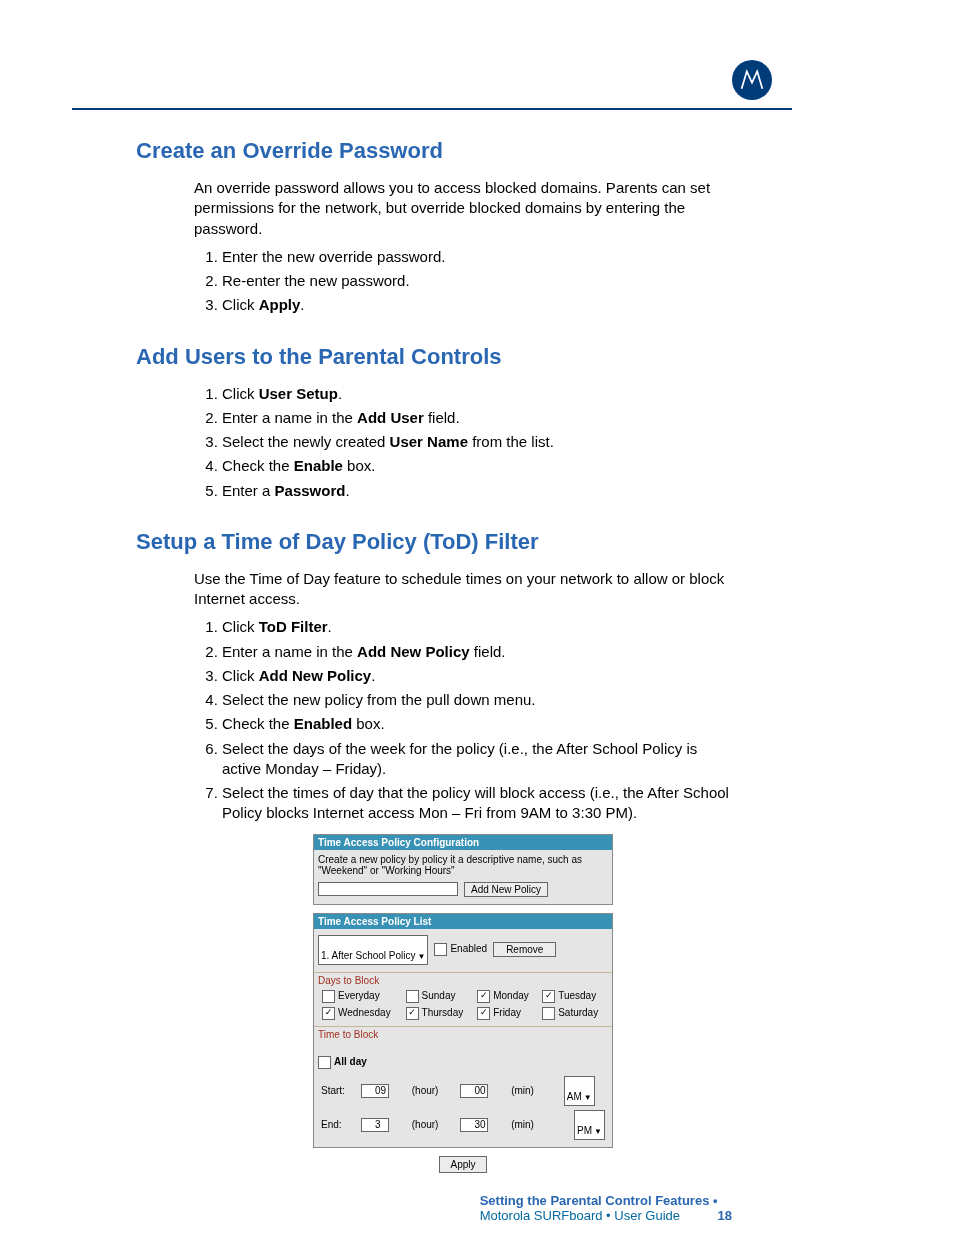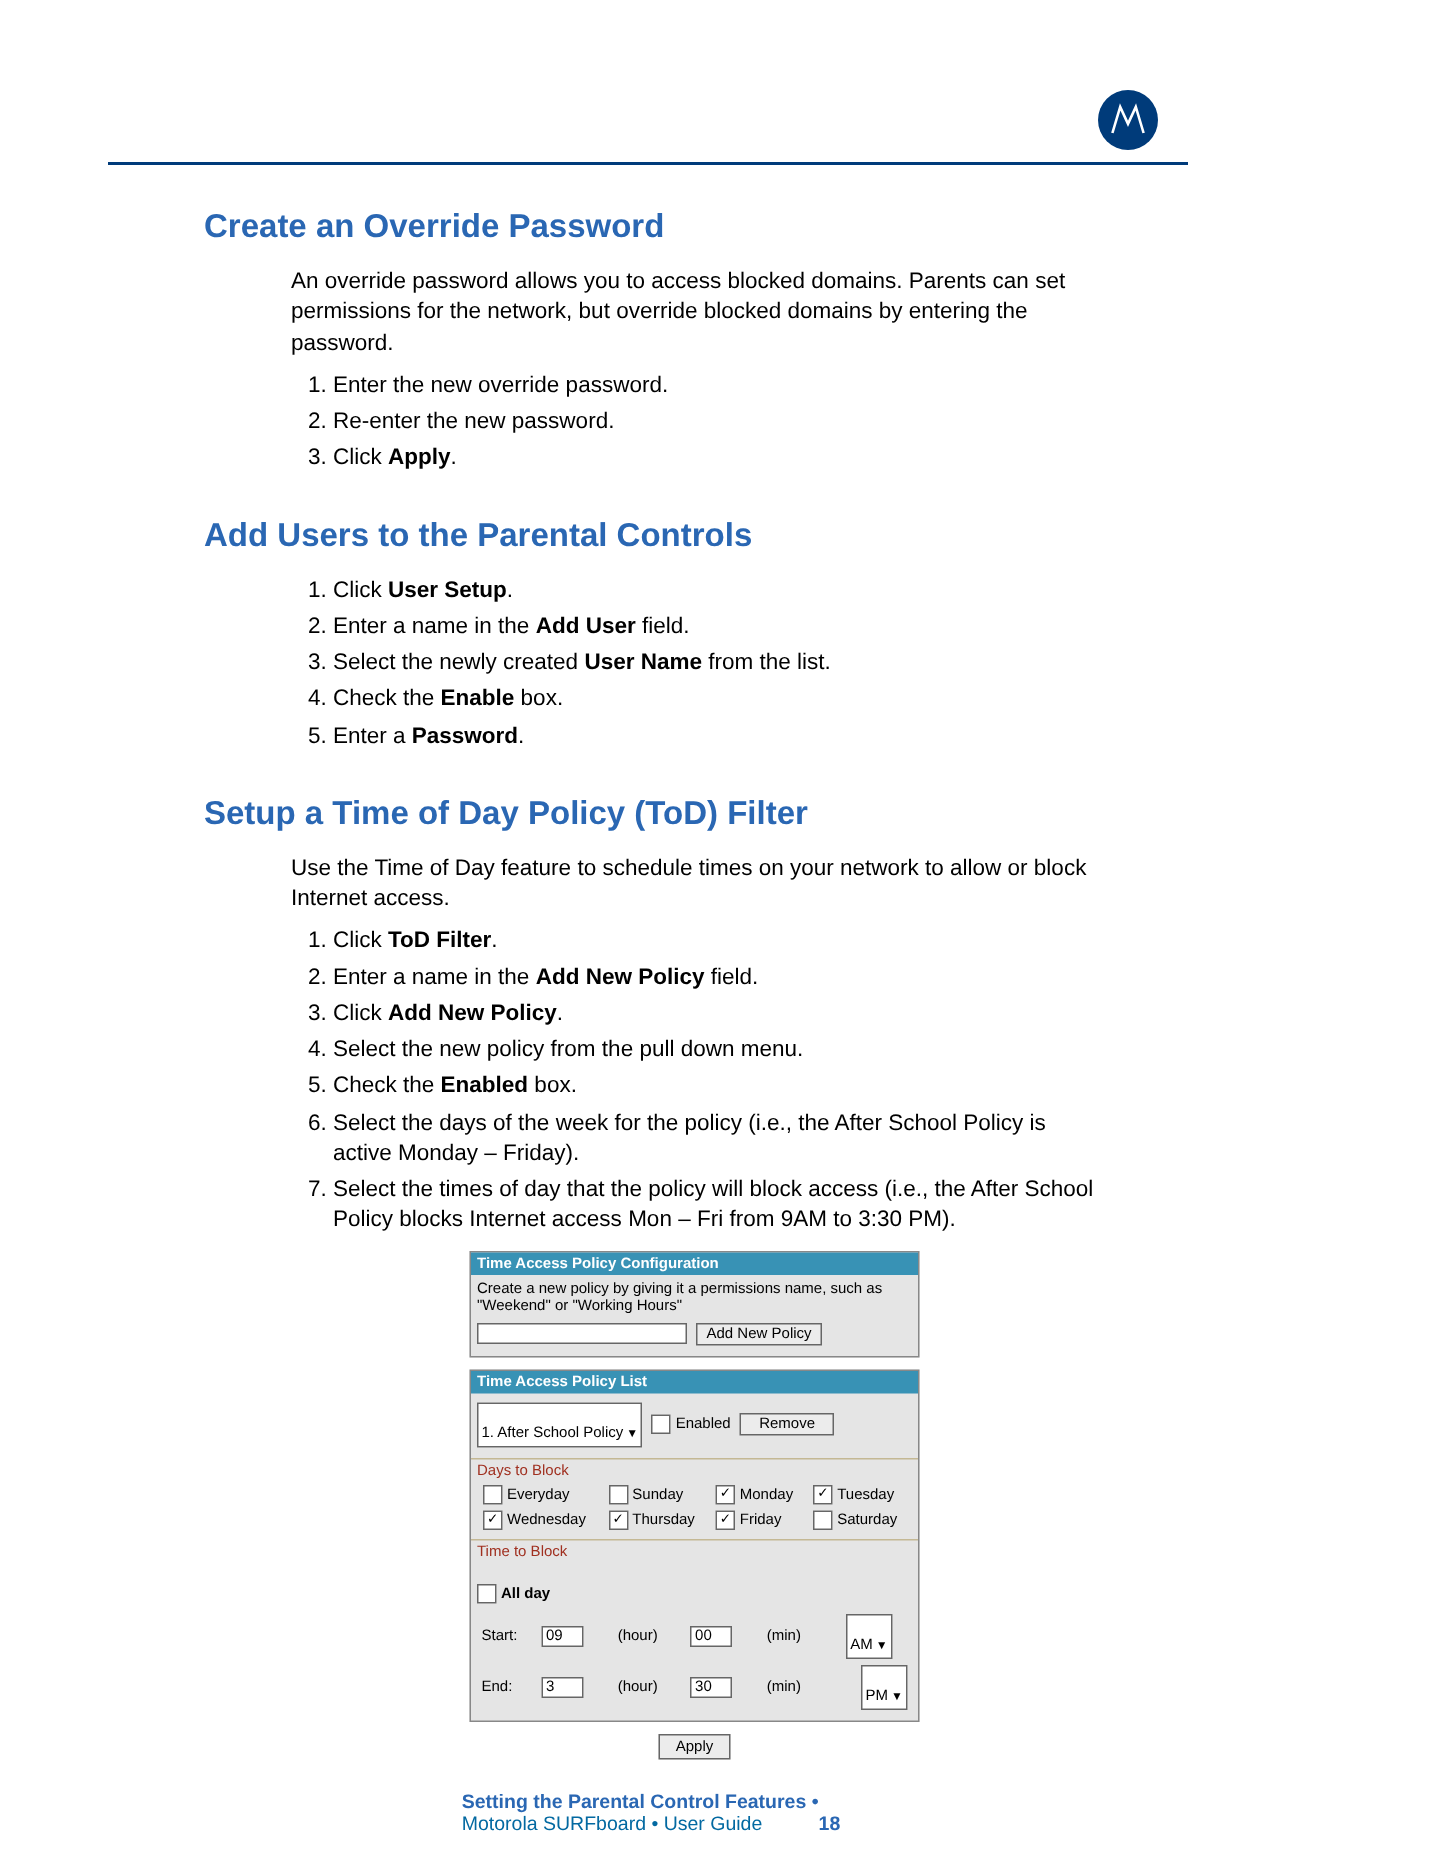--- a/index.html
+++ b/index.html
@@ -84,21 +84,21 @@
     font-size: 10px;
     text-align: center;
   }
   .inp {
     display: inline-block;
     background: #fff;
     border: 1px solid #666;
     height: 14px;
     vertical-align: middle;
     box-sizing: border-box;
-    padding: 0 2px;
+    padding: 0 13px;
     font-size: 10px;
   }
   .sel {
     display: inline-block;
     background: #fff;
     border: 1px solid #666;
     padding: 14px 2px;
     height: 14px;
     font-size: 10px;
     box-sizing: border-box;
@@ -112,21 +112,21 @@
   table.days td { padding: 2px 4px; }
   .sep2 { border-top: 1px solid #c4b894; margin: 4px -4px 2px -4px; }
   .center { text-align: center; }
 
   .footer {
     margin-top: 20px;
     padding-left: 64px;
     padding-right: 60px;
     font-size: 13px;
     display: flex;
-    justify-content: center;
+    justify-content: flex-end;
     align-items: flex-end;
   }
   .footer .left .l1 { color: #2a67b3; font-weight: bold; }
   .footer .left .l2 { color: #0369a1; }
   .footer .page-no { color: #2a67b3; font-weight: bold; }
 </style>
 </head>
 <body>
 
 <div class="page">
@@ -168,21 +168,21 @@
       <li>Select the new policy from the pull down menu.</li>
       <li><span>Check the </span><span class="bold">Enabled</span><span> box.</span></li>
       <li>Select the days of the week for the policy (i.e., the After School Policy is active Monday – Friday).</li>
       <li>Select the times of day that the policy will block access (i.e., the After School Policy blocks Internet access Mon – Fri from 9AM to 3:30 PM).</li>
     </ol>
 
     <div class="ui-wrap">
       <div class="ui-box">
         <div class="ui-hdr">Time Access Policy Configuration</div>
         <div class="ui-pad">
-          <div style="margin-bottom:4px;">Create a new policy by giving it a permissions name, such as "Weekend" or "Working Hours"</div>
+          <div style="margin-bottom:4px;">Create a new policy by policy it a descriptive name, such as "Weekend" or "Working Hours"</div>
           <div class="row">
             <div class="inp" style="width:140px;"></div>
             <div class="btn">Add New Policy</div>
           </div>
         </div>
       </div>
 
       <div class="ui-box">
         <div class="ui-hdr">Time Access Policy List</div>
         <div class="ui-pad">

